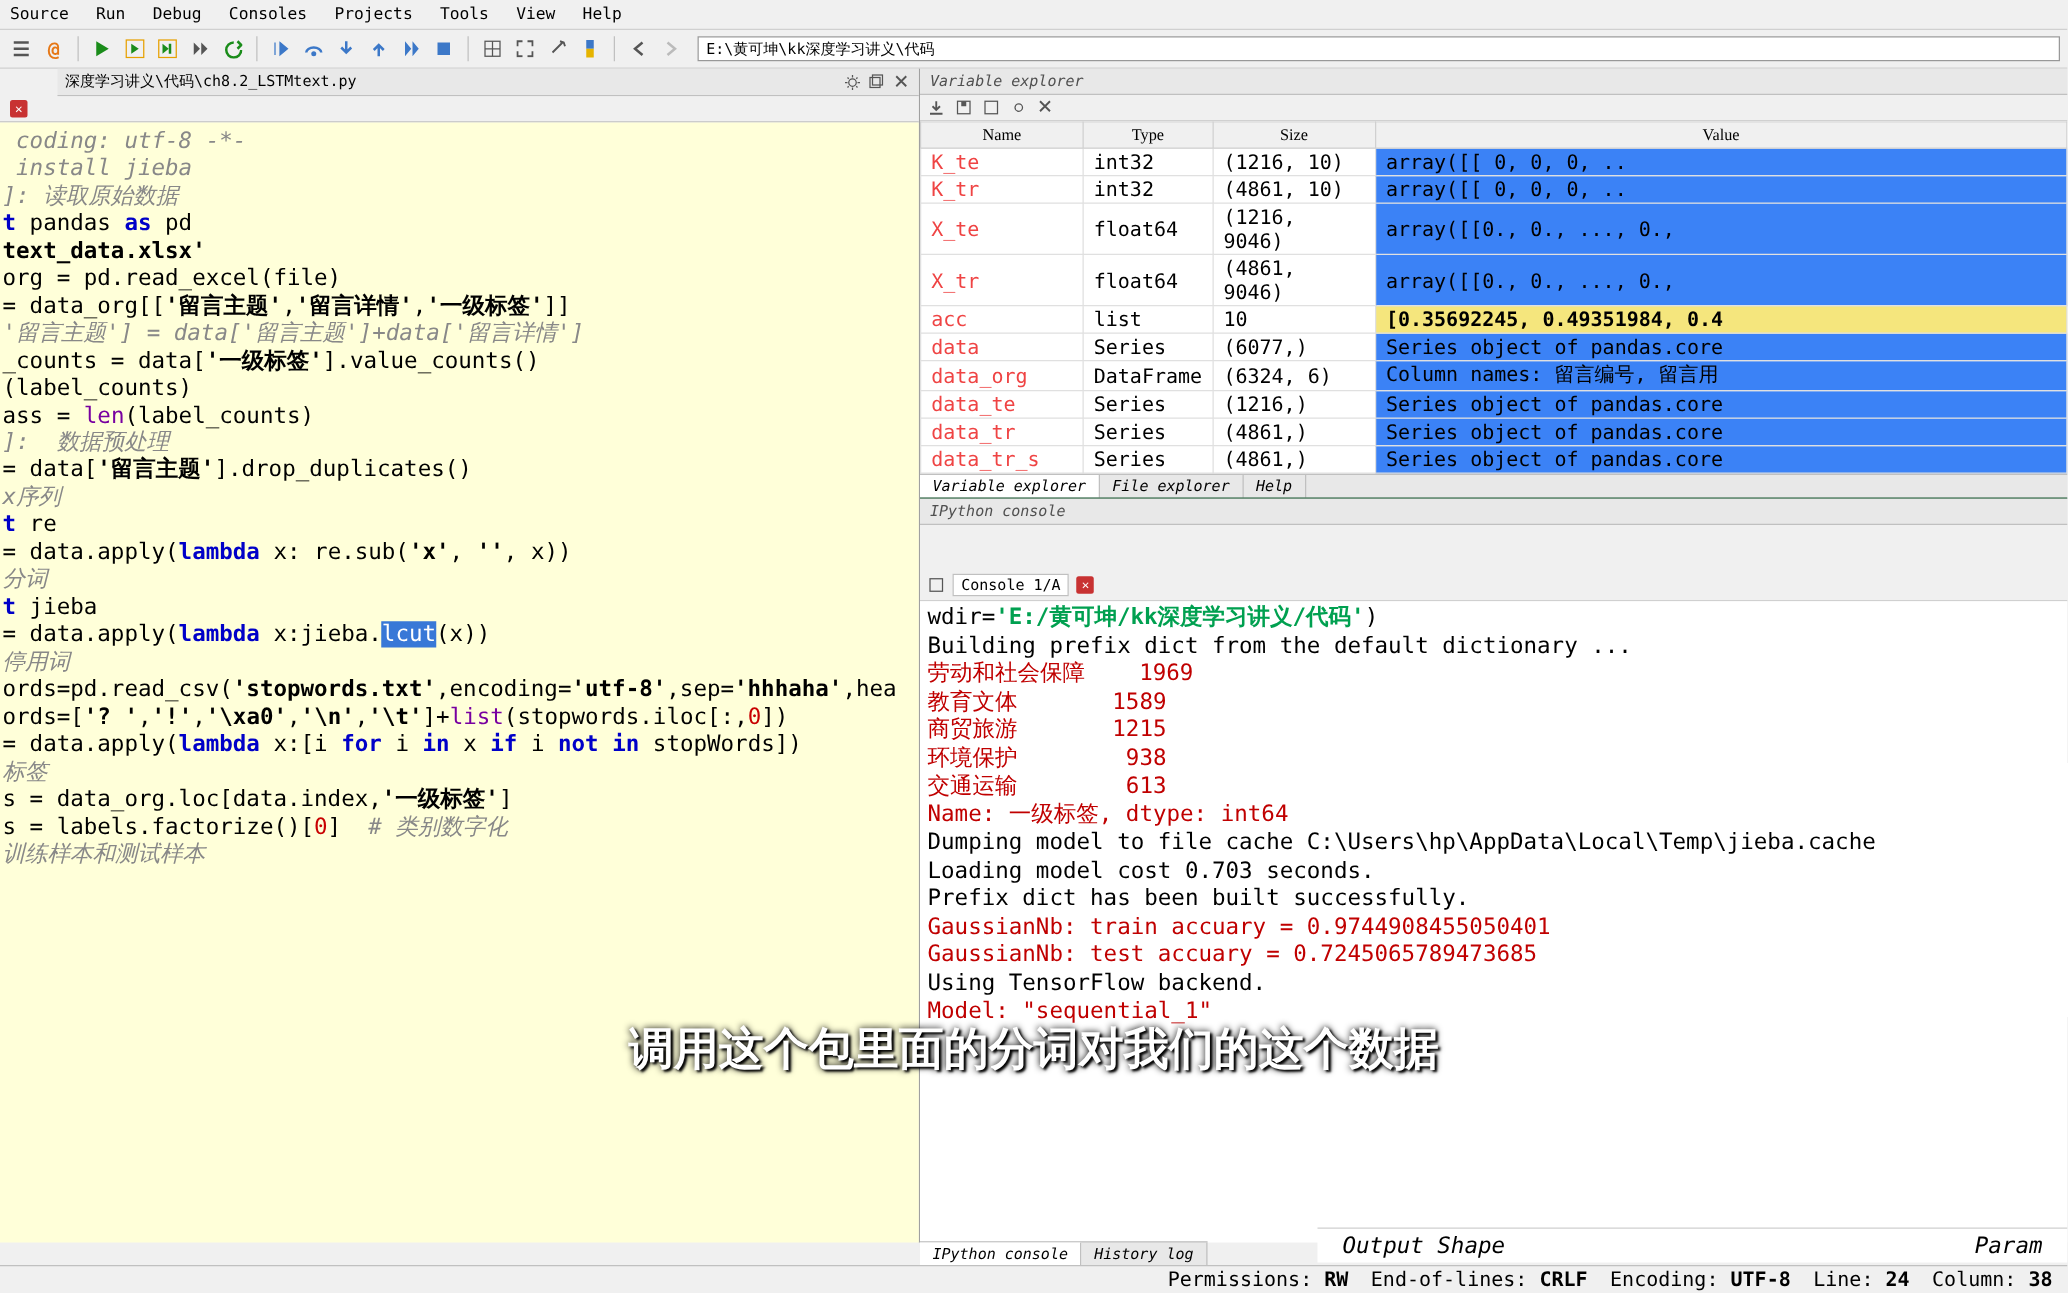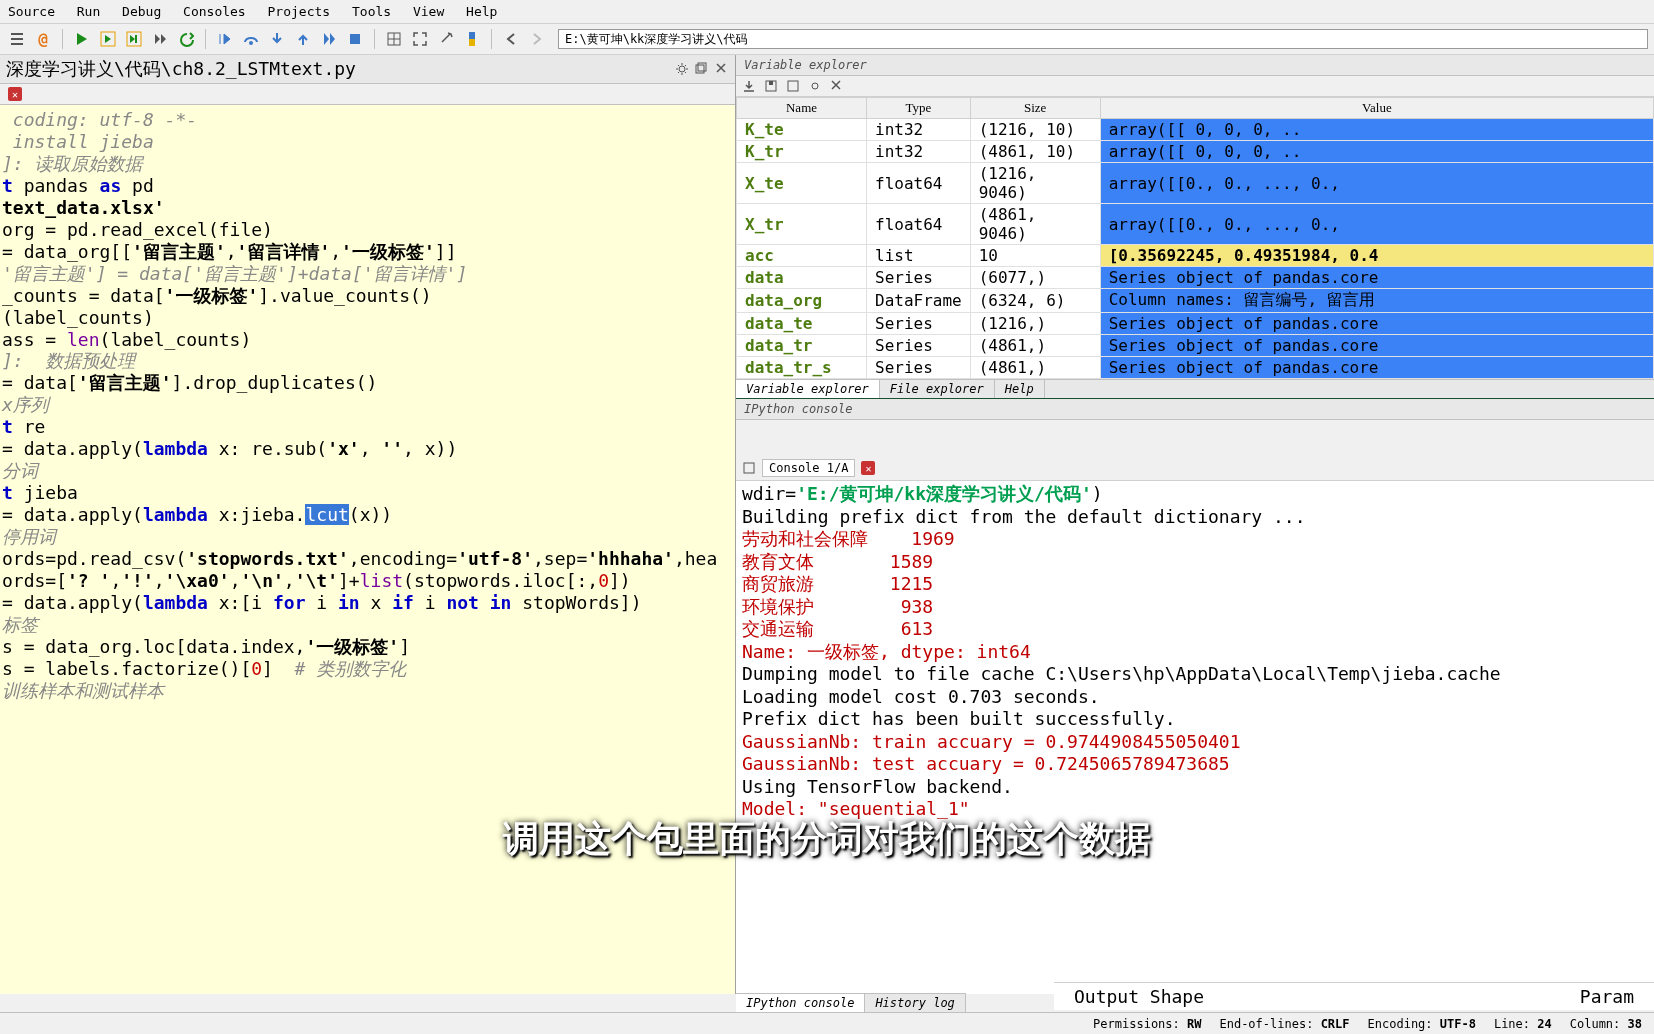--- a/index.html
+++ b/index.html
@@ -6,21 +6,21 @@
 body { background:#f0f0f0; font-size:13px; color:#000; overflow:hidden; width:1654px; height:1034px; position:relative; }
 .menubar { background:#f0f0f0; padding:4px 8px; border-bottom:1px solid #d0d0d0; font-size:13px; }
 .menubar span { margin-right:14px; cursor:default; }
 .toolbar { background:#f0f0f0; padding:4px 6px; border-bottom:1px solid #d0d0d0; display:flex; align-items:center; gap:4px; }
 .toolbar .tbtn { width:22px; height:22px; display:inline-flex; align-items:center; justify-content:center; cursor:pointer; }
 .toolbar .sep { width:1px; height:20px; background:#c0c0c0; margin:0 4px; }
 .pathbox { flex:1; border:1px solid #999; background:#fff; padding:2px 6px; font-size:12px; margin-left:6px; }
 .main { display:flex; height:calc(100% - 95px); }
 .left { flex:0 0 736px; display:flex; flex-direction:column; border-right:1px solid #a0a0a0; }
 .right { flex:1; display:flex; flex-direction:column; }
-.tabbar { background:#e8e8e8; border-bottom:1px solid #c0c0c0; padding:2px 6px; font-size:18px; display:flex; align-items:center; justify-content:space-between; }
+.tabbar { background:#e8e8e8; border-bottom:1px solid #c0c0c0; padding:2px 6px; font-size:12px; display:flex; align-items:center; justify-content:space-between;margin-left:46px; }
 .tabbar .icons { display:flex; gap:6px; }
 .tabbar .icon { width:14px; height:14px; cursor:pointer; }
 .filetab { background:#f0f0f0; padding:3px 8px; border-bottom:1px solid #c0c0c0; display:flex; align-items:center; gap:4px; }
 .closex { background:#c83232; color:#fff; width:14px; height:14px; font-size:10px; display:inline-flex; align-items:center; justify-content:center; border-radius:2px; cursor:pointer; }
 .editor { flex:1; background:#ffffd9; padding:4px 0 4px 2px; font-family:Consolas,monospace; font-size:18px; line-height:1.22; overflow:hidden; white-space:pre; position:relative; }
 .editor .line { padding-left:0; }
 .c-comment { color:#888; font-style:italic; }
 .c-kw { color:#0000c8; font-weight:bold; }
 .c-str { color:#000000;font-weight:bold; }
 .c-builtin { color:#7800a0; }
@@ -28,33 +28,33 @@
 .hl { background:#3878d7; color:#fff; }
 .panehead { background:#e8e8e8; border-bottom:1px solid #c0c0c0; padding:3px 8px; font-size:12px; font-style:italic; color:#505050; }
 .mini-toolbar { background:#f0f0f0; padding:3px 6px; border-bottom:1px solid #d0d0d0; display:flex; gap:8px; }
 .mini-toolbar .mbtn { width:14px; height:14px; cursor:pointer; }
 .vartable { flex:0 0 auto; background:#fff; overflow:hidden; }
 .vartable table { width:100%; border-collapse:collapse; font-size:16px; font-family:Consolas,monospace; }
 .vartable th { background:#f0f0f0; border:1px solid #d0d0d0; padding:2px 22px; font-weight:normal; font-size:13px; font-family:"Microsoft YaHei"; }
 .vartable td { border:1px solid #e0e0e0; padding:1px 8px; }
 .vartable td.valcell { background:#3b82f6; font-family:Consolas,monospace; }
 .vartable td.valcell.yellow { background:#f5e67d;font-weight:bold; }
-.vartable td.namecol { color:#4d7c0f;font-weight:bold; }
+.vartable td.namecol { color:#ef4444; }
 .bottom-tabs { background:#e8e8e8; border-top:1px solid #c0c0c0; display:flex; font-size:12px; font-style:italic; }
 .bottom-tabs .tab { padding:2px 10px; border-right:1px solid #c0c0c0; cursor:pointer; }
 .bottom-tabs .tab.active { background:#fff; }
 .console-wrap { flex:1; display:flex; flex-direction:column; border-top:1px solid #14532d; }
 .console-tabbar { background:#f0f0f0; padding:3px 6px; display:flex; align-items:center; gap:6px; border-bottom:1px solid #d0d0d0; font-size:12px;margin-top:36px; }
 .console-body { flex:1; background:#fff; font-family:Consolas,monospace; font-size:18px; line-height:1.25; padding:2px 6px; overflow:hidden; white-space:pre-wrap; }
 .console-body .red { color:#c00000; }
 .console-body .green { color:#00a050; font-weight:bold; }
 .subtitle { position:absolute; bottom:170px; left:50%; transform:translateX(-50%); font-size:36px; font-weight:bold; color:#fff; text-shadow:0 0 6px #000,2px 2px 2px #000; z-index:100; white-space:nowrap; }
-.statusbar { position:absolute; bottom:0; left:0; right:0; height:22px; background:#f0f0f0; border-top:1px solid #c0c0c0; display:flex; align-items:center; justify-content:flex-end; gap:18px; padding:0 12px; font-size:12px; }
+.statusbar { position:absolute; bottom:0; left:0; right:0; height:22px; background:#f0f0f0; border-top:1px solid #c0c0c0; display:flex; align-items:center; justify-content:flex-end; gap:18px; padding:0 12px; font-size:16px; }
 .statusbar span b { font-weight:bold; }
-.output-shape-row { position:absolute; bottom:24px; right:0; width:600px; height:28px; background:#fff; border-top:1px solid #d0d0d0; display:flex; align-items:center; justify-content:space-between; padding:0 20px; font-family:Consolas,monospace; font-size:18px; }
+.output-shape-row { position:absolute; bottom:24px; right:0; width:600px; height:28px; background:#fff; border-top:1px solid #d0d0d0; display:flex; align-items:center; justify-content:space-between; padding:0 20px; font-family:Consolas,monospace; font-size:18px;font-style:italic; }
 svg { display:block; }
 </style>
 </head>
 <body>
 
 <div class="menubar">
   <span>Source</span>
   <span>Run</span>
   <span>Debug</span>
   <span>Consoles</span>

